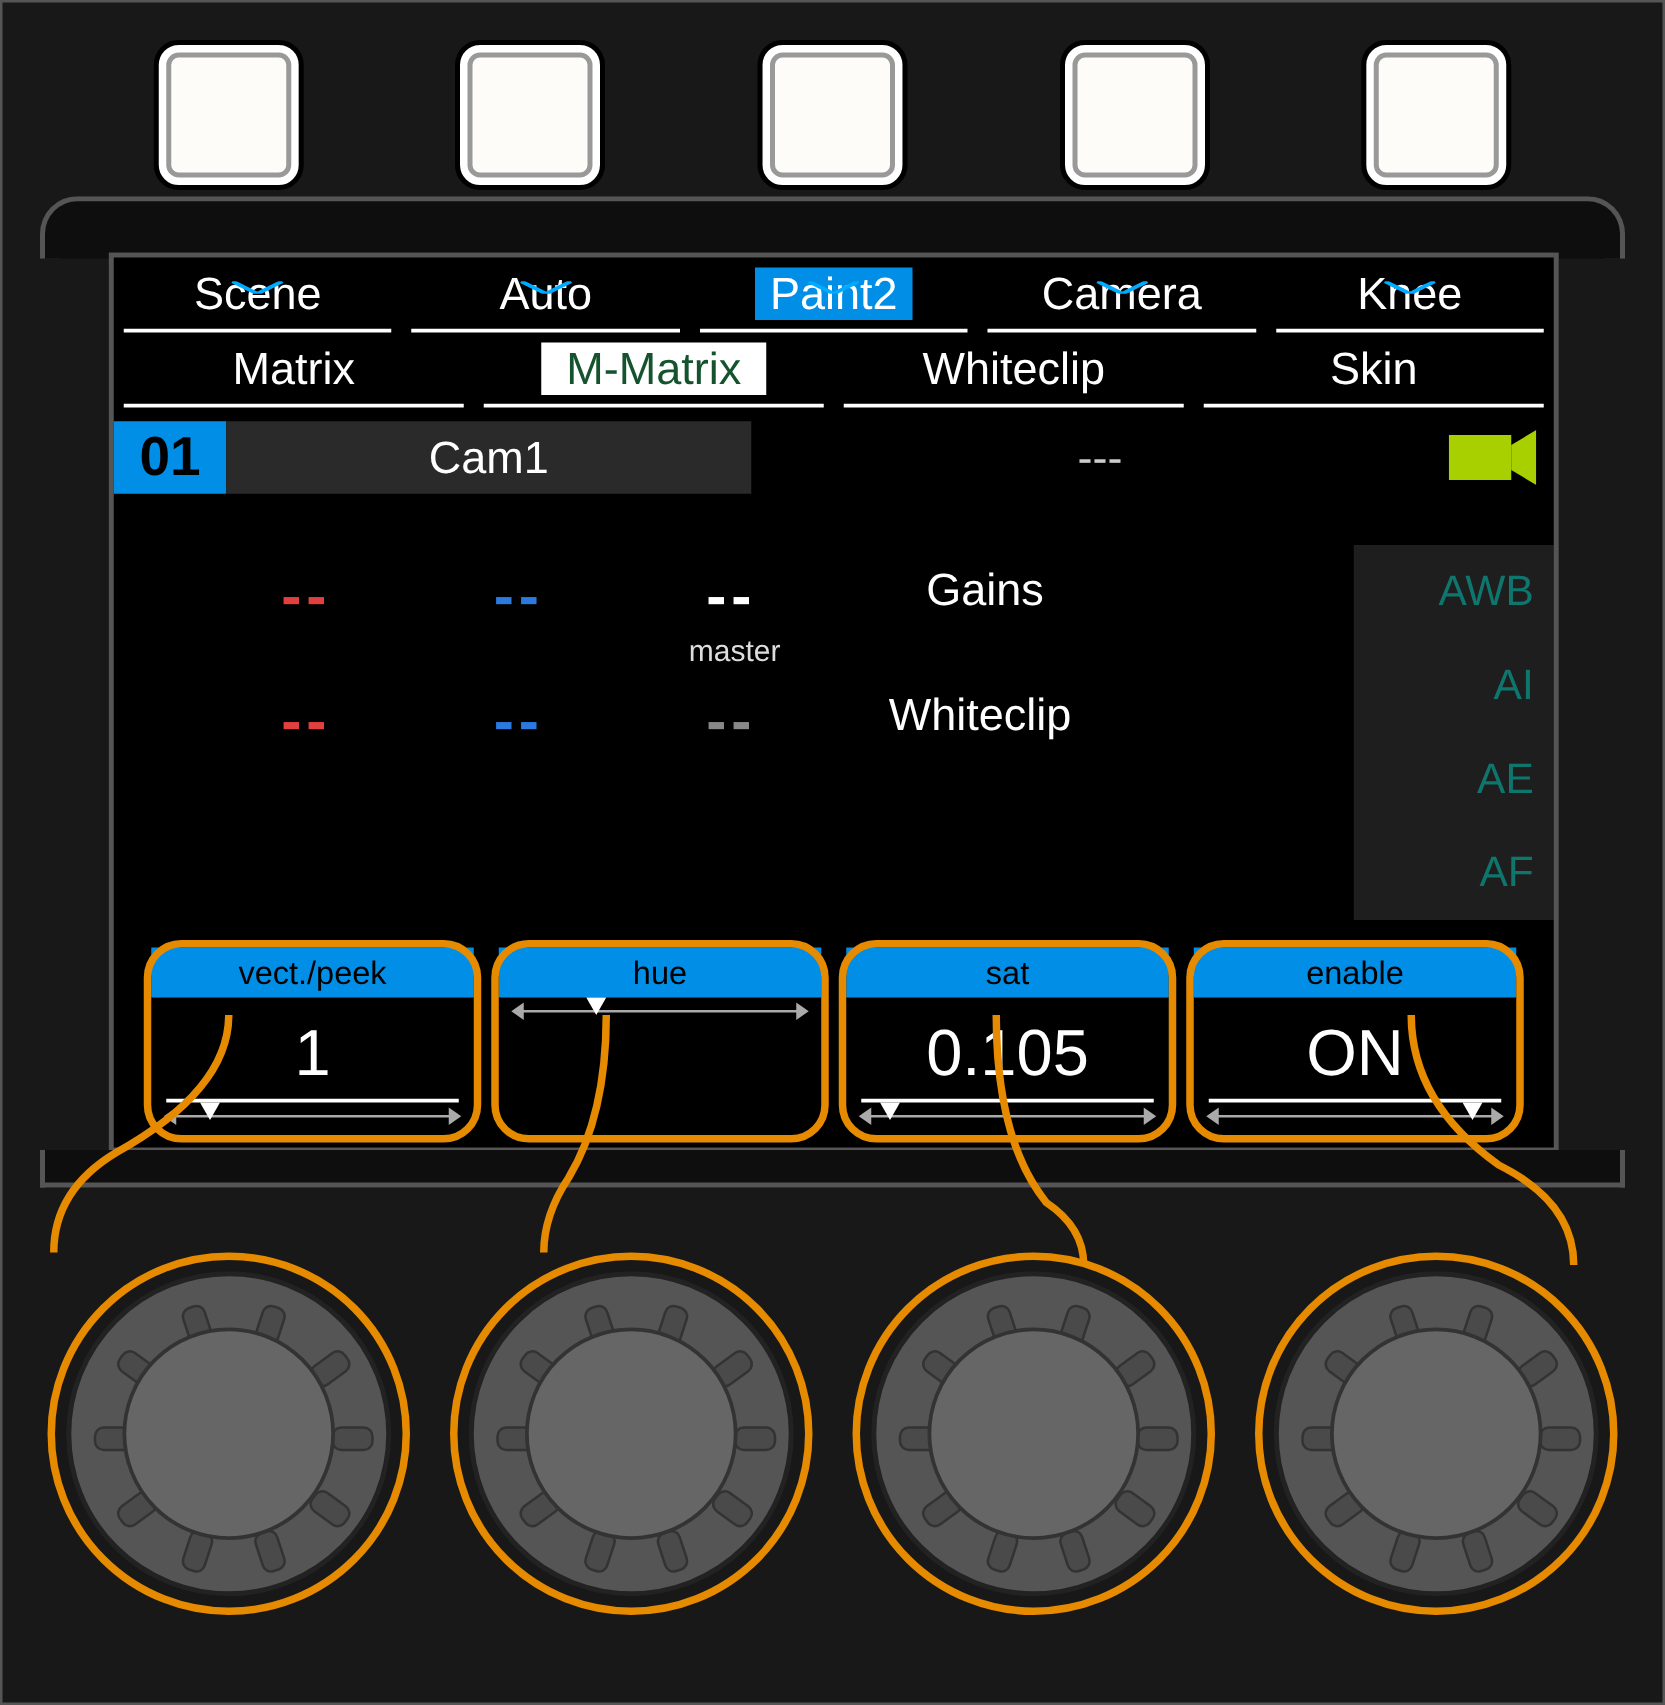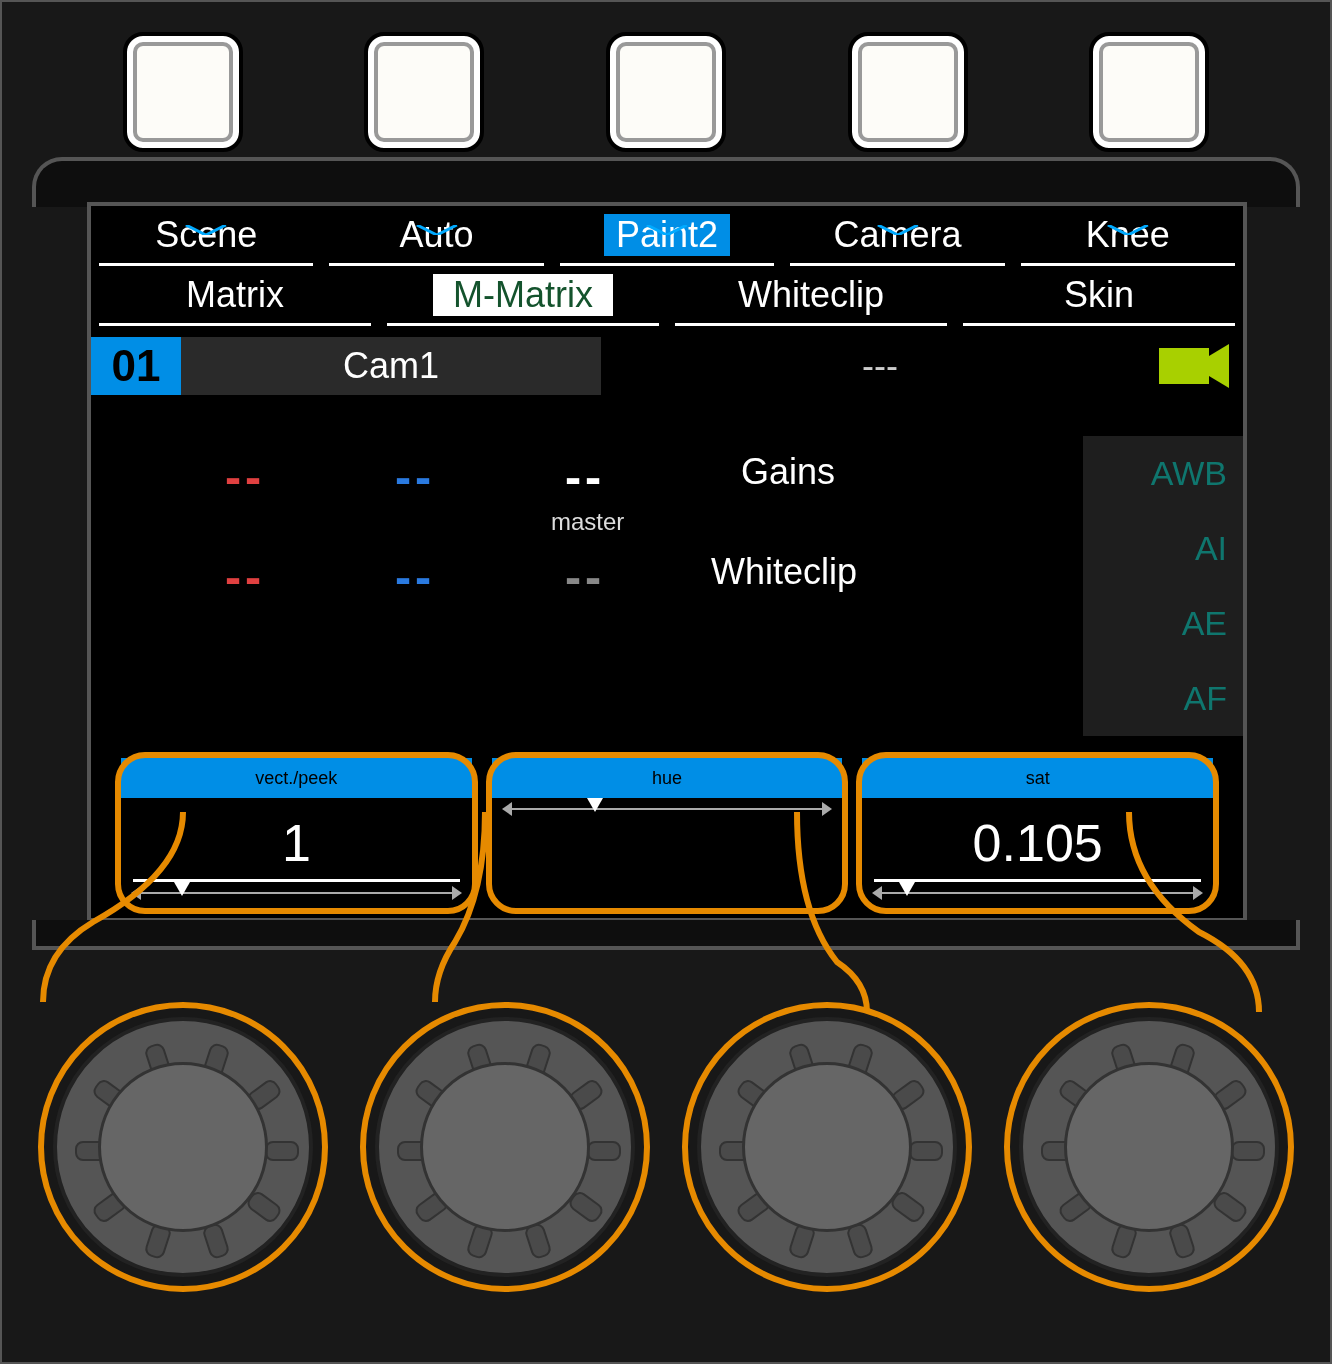--- a/index.html
+++ b/index.html
@@ -32,21 +32,21 @@
   .white { color: #fff; }
   .grey { color: #888; }
   .lbl-mid { position: absolute; font-size: 36px; color: #fff; text-align: right; }
   .lbl-small { position: absolute; font-size: 24px; color: #ddd; }
   .side-funcs { position: absolute; right: 0; top: 40px; width: 160px; height: 300px; background: rgba(120,120,120,0.25); display: flex; flex-direction: column; justify-content: space-around; align-items: flex-end; padding-right: 16px; }
   .side-funcs div { font-size: 34px; color: #0f766e; }
   
   .enc-row { position: absolute; bottom: 0; left: 0; right: 0; height: 160px; display: flex; gap: 20px; padding: 0 30px 10px; }
   .enc-box { flex: 1; position: relative; }
   .enc-frame { position: absolute; inset: -6px; border: 6px solid #e68a00; border-radius: 30px; pointer-events: none; z-index: 5; }
-  .enc-title { height: 40px; background: #008ee6; color: #000; font-size: 18px; display: flex; align-items: center; justify-content: center; }
+  .enc-title { height: 40px; background: #008ee6; color: #000; font-size: 26px; display: flex; align-items: center; justify-content: center; }
   .enc-value { height: 76px; background: #000; font-size: 52px; display: flex; align-items: center; justify-content: center; border-bottom: 3px solid #fff; margin: 8px 12px 0; position: relative; }
   .enc-slider { height: 14px; margin: 4px 12px 0; position: relative; }
   .enc-slider .track { position: absolute; left: 0; right: 0; top: 6px; height: 2px; background: #aaa; }
   .enc-slider .tip-l, .enc-slider .tip-r { position: absolute; top: 0; width: 0; height: 0; border-top: 7px solid transparent; border-bottom: 7px solid transparent; }
   .enc-slider .tip-l { left: -2px; border-right: 10px solid #aaa; }
   .enc-slider .tip-r { right: -2px; border-left: 10px solid #aaa; }
   .enc-slider .mark { position: absolute; top: -4px; width: 0; height: 0; border-left: 8px solid transparent; border-right: 8px solid transparent; border-top: 14px solid #fff; transform: translateX(-8px); }
   
   .knobs { position: absolute; top: 950px; left: 0; right: 0; height: 380px; display: flex; justify-content: space-around; padding: 0 20px; }
   .knob-wrap { position: relative; width: 300px; height: 340px; display:flex; align-items:flex-end; justify-content:center; }
@@ -177,20 +177,31 @@
           <div class="enc-frame"></div>
           <div class="enc-title">sat</div>
           <div class="enc-value">0.105</div>
           <div class="enc-slider">
             <div class="tip-l"></div>
             <div class="track"></div>
             <div class="tip-r"></div>
             <div class="mark" style="left:10%"></div>
           </div>
         </div>
+        <div class="enc-box">
+          <div class="enc-frame"></div>
+          <div class="enc-title">enable</div>
+          <div class="enc-value">ON</div>
+          <div class="enc-slider">
+            <div class="tip-l"></div>
+            <div class="track"></div>
+            <div class="tip-r"></div>
+            <div class="mark" style="left:90%"></div>
+          </div>
+        </div>
       </div>
 
   </div>
 
   <div class="bezel-bottom"></div>
 
   <div class="knobs" id="knobs-row">
       <div class="knob-wrap">
         <svg class="conn" width="300" height="200">
           <path d="M150,0 Q150,60 60,110 Q10,140 10,190"></path>

